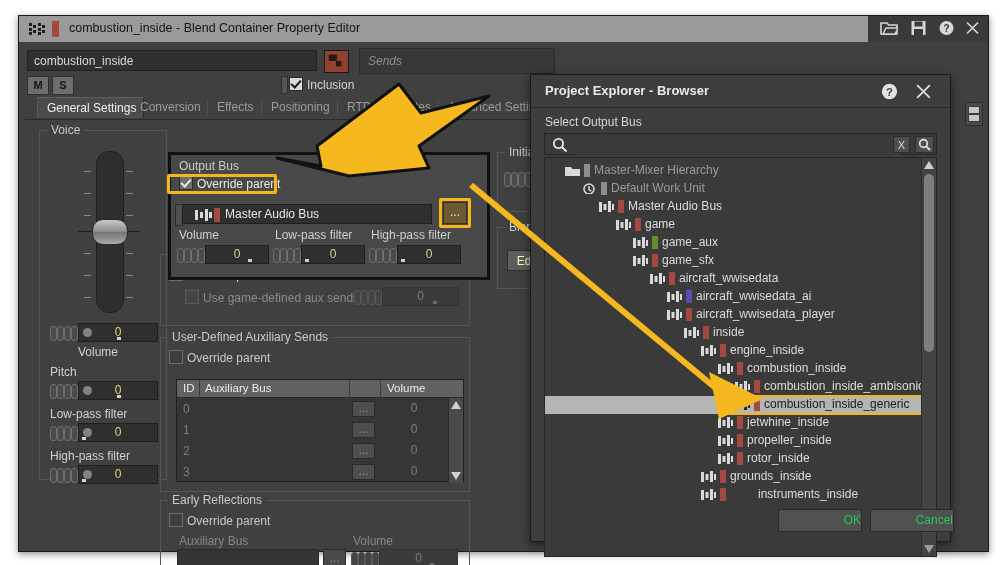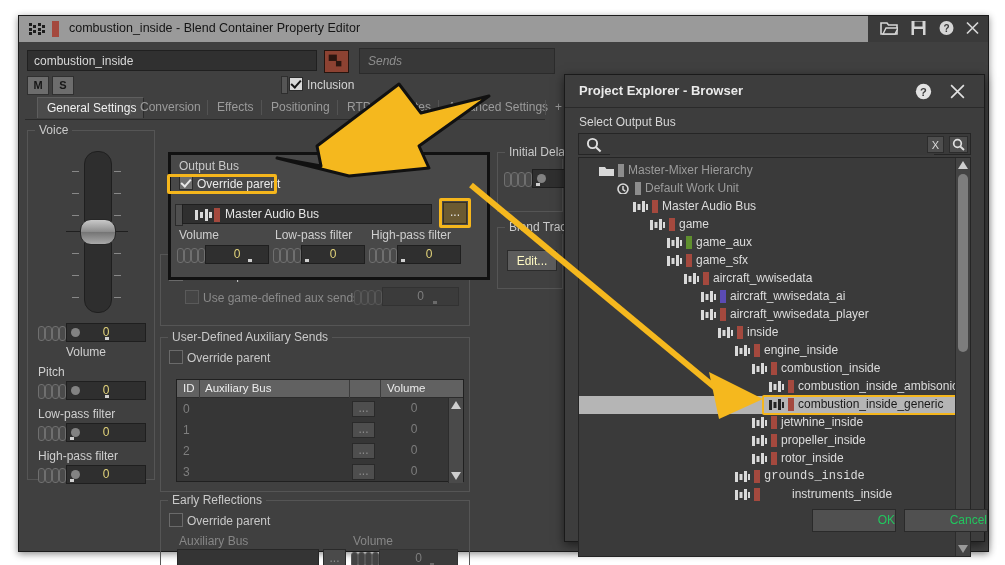--- a/index.html
+++ b/index.html
@@ -108,21 +108,21 @@
   #initdelay{position:absolute;left:478px;top:110px;width:66px;height:60px;}
   #blendtracks{position:absolute;left:478px;top:185px;width:66px;height:62px;}
   #editbtn{position:absolute;left:488px;top:208px;width:50px;height:21px;background:#5d5d5d;
            border:1px solid #2c2c2c;color:#fef9c3;font-size:12px;text-align:center;line-height:20px;box-sizing:border-box;}
 
   
   #dockbtn{position:absolute;right:5px;top:60px;width:16px;height:22px;background:#4a4a4a;border:1px solid #2b2b2b;}
   #dockbtn i{position:absolute;left:2px;width:10px;height:6px;background:#c6c6c6;border:1px solid #3a3a3a;}
 
   
-  #pe{position:absolute;left:545px;top:58px;width:419px;height:466px;background:#3d3d3d;
+  #pe{position:absolute;left:511px;top:58px;width:419px;height:466px;background:#3d3d3d;
       border:1px solid #1a1a1a;box-shadow:0 3px 10px rgba(0,0,0,.55);}
   #pe-title{position:absolute;left:0;top:0;width:100%;height:32px;background:#3d3d3d;border-bottom:1px solid #2a2a2a;}
   #pe-title .t{position:absolute;left:14px;top:8px;color:#eaeaea;font-size:13px;font-weight:bold;}
   #pe-help{position:absolute;right:52px;top:8px;width:17px;height:17px;}
   #pe-close{position:absolute;right:18px;top:8px;width:17px;height:17px;}
   #pe-sub{position:absolute;left:14px;top:40px;color:#d6d6d6;font-size:12px;}
   #searchbar{position:absolute;left:13px;top:58px;width:393px;height:22px;background:#3a3a3a;
              border:1px solid #252525;box-sizing:border-box;}
   #searchinput{position:absolute;left:31px;top:2px;width:320px;height:17px;background:#3a3a3a;border:0;
                color:#d9d9d9;font-size:12px;font-family:"Liberation Sans",sans-serif;outline:none;}
@@ -230,21 +230,21 @@
       <div class="tab" style="left:521px;width:26px">+</div>
       <div class="tabsep" style="left:105px"></div>
           <div class="tabsep" style="left:182px"></div>
       <div class="tabsep" style="left:236px"></div>
           <div class="tabsep" style="left:312px"></div>
       <div class="tabsep" style="left:362px"></div>
           <div class="tabsep" style="left:413px"></div>
       <div class="tabsep" style="left:520px"></div>
     </div>
 
-    <div class="group" style="left:8px;top:88px;width:128px;height:350px">
+    <div class="group" style="left:20px;top:88px;width:128px;height:350px">
       <div class="grouplabel">Voice</div>
 
       <div id="vslider"></div>
       <div class="vtick" style="left:86px;top:40px"></div>
           <div class="vtick" style="left:86px;top:62px"></div>
       <div class="vtick" style="left:86px;top:84px"></div>
           <div class="vtick" style="left:86px;top:122px"></div>
       <div class="vtick" style="left:86px;top:144px"></div>
           <div class="vtick" style="left:86px;top:166px"></div>
       <div class="vtick" style="left:44px;top:40px"></div>
@@ -733,21 +733,21 @@
               </svg>
               <svg class="busicon" width="16" height="12" style="left: 173px;">
                 <rect x="0" y="1" width="3" height="10" fill="#d9d9d9"></rect>
                 <rect x="4.5" y="3" width="3" height="6" fill="#d9d9d9"></rect>
                 <rect x="9" y="0" width="3" height="12" fill="#d9d9d9"></rect>
                 <rect x="13" y="3" width="3" height="6" fill="#d9d9d9"></rect>
               </svg>
               <span class="chip" style="left: 192px; background: rgb(164, 73, 62);"></span>
               <span class="lbl" style="left: 202px;">rotor_inside</span>
             </div>
-            <div class="tnode" style="top: 310px; left: 0px; width: 377px; font-family: Liberation Mono, monospace;">
+            <div class="tnode" style="top: 310px; left: 0px; width: 377px;">
               <svg width="10" height="10" class="twisty" style="left: 142px;">
                 <polygon points="1,0 8,4.5 1,9" fill="none" stroke="#b9b9b9" stroke-width="1.2"></polygon>
               </svg>
               <svg class="busicon" width="16" height="12" style="left: 156px;">
                 <rect x="0" y="1" width="3" height="10" fill="#d9d9d9"></rect>
                 <rect x="4.5" y="3" width="3" height="6" fill="#d9d9d9"></rect>
                 <rect x="9" y="0" width="3" height="12" fill="#d9d9d9"></rect>
                 <rect x="13" y="3" width="3" height="6" fill="#d9d9d9"></rect>
               </svg>
               <span class="chip" style="left: 175px; background: rgb(164, 73, 62);"></span>

